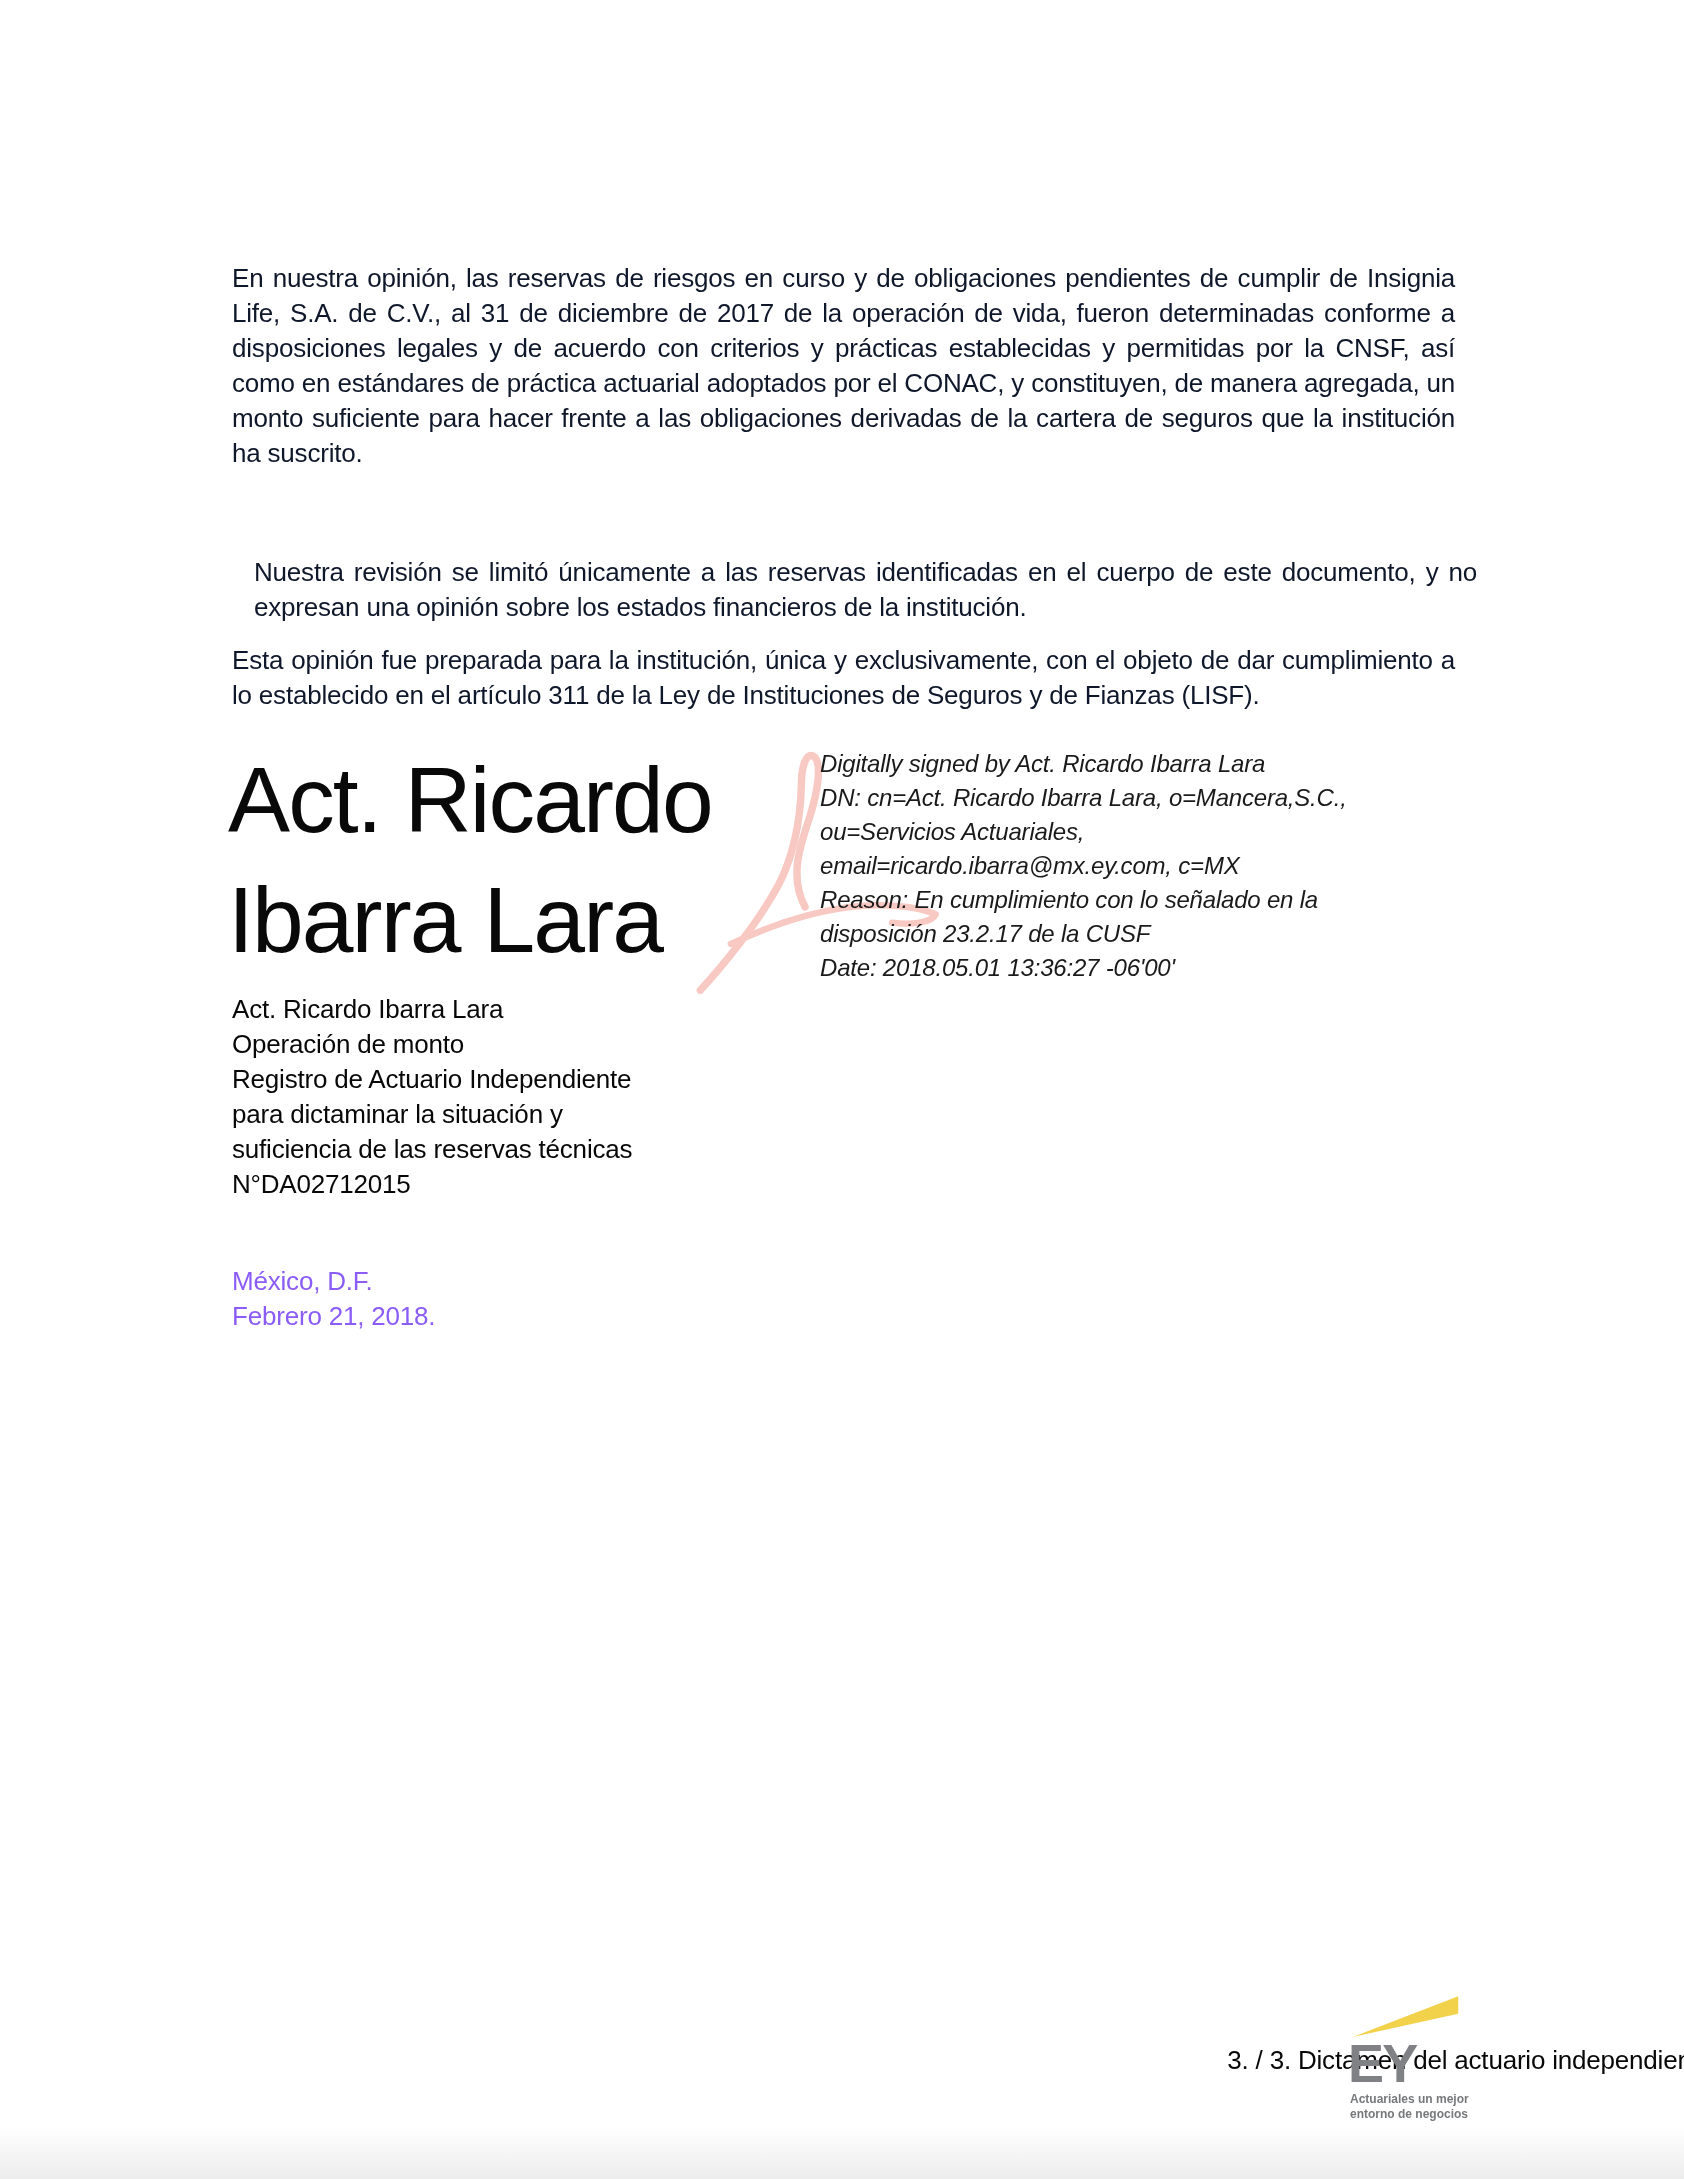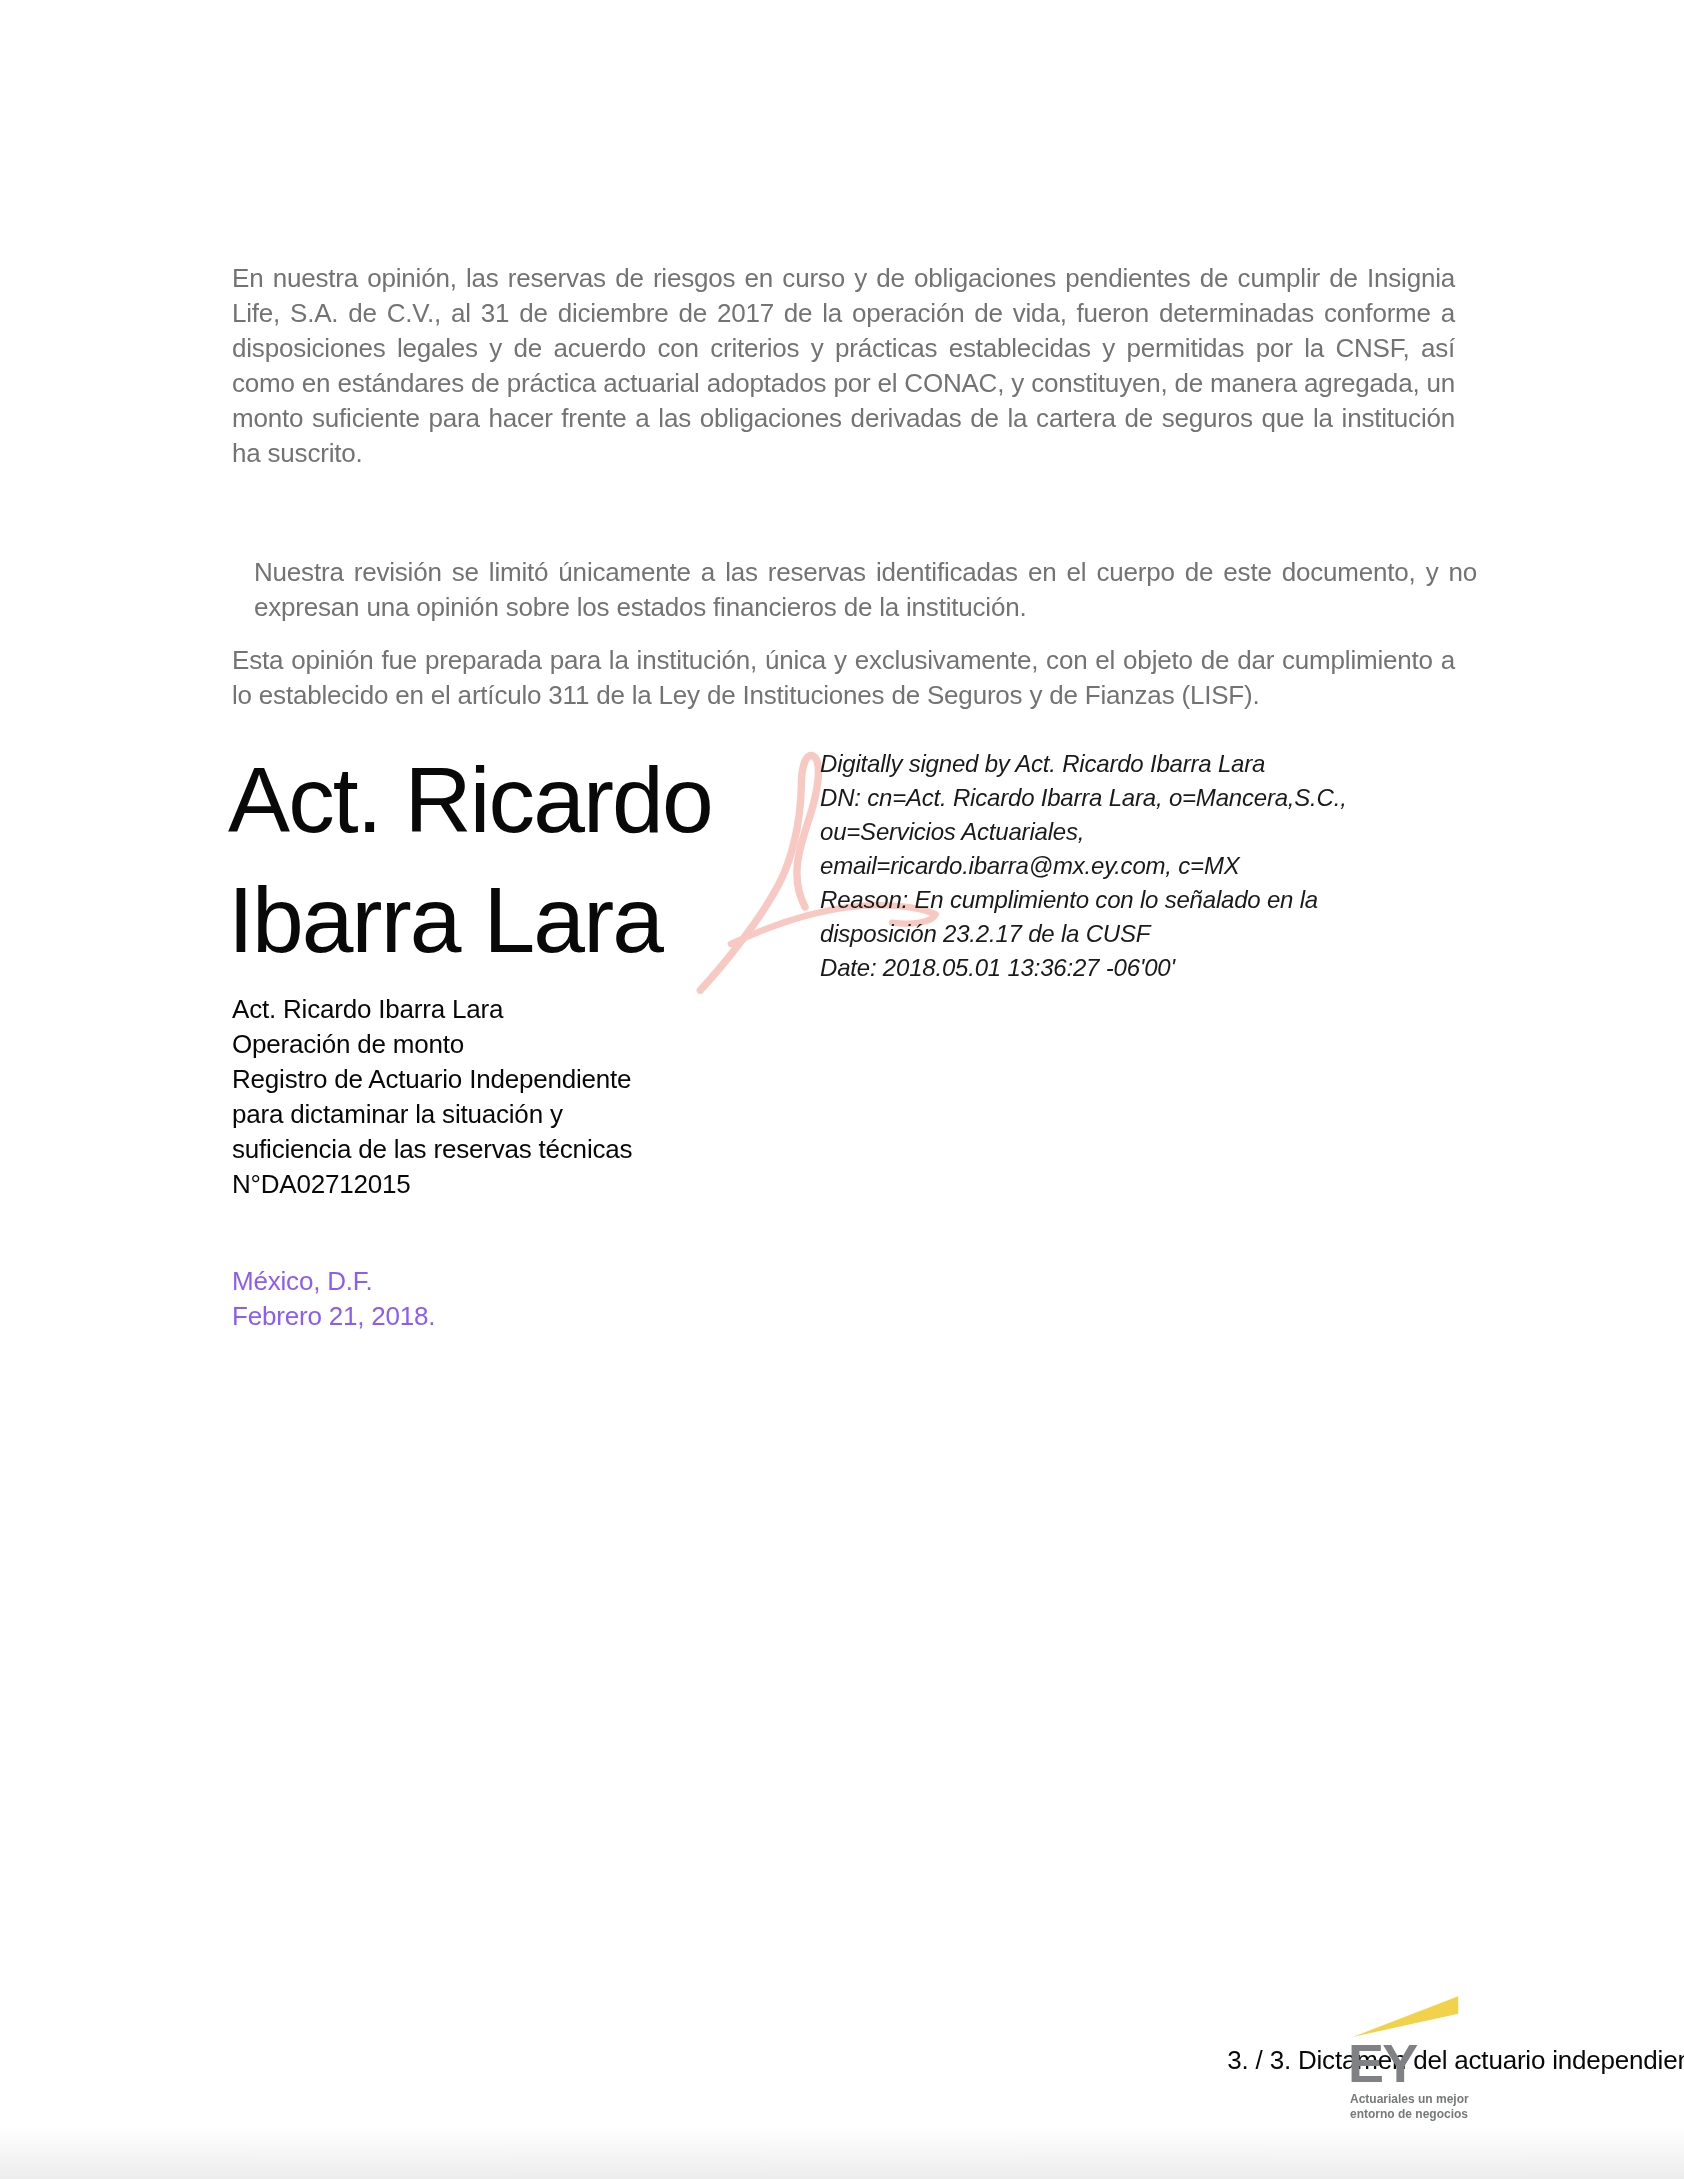--- a/index.html
+++ b/index.html
@@ -16,21 +16,21 @@
     font-family: "Liberation Sans", "DejaVu Sans", sans-serif;
     color: #000000;
   }
   .body-text {
     position: absolute;
     left: 232px;
     width: 1223px;
     font-size: 26px;
     line-height: 35px;
     text-align: justify;
-    color: #737373;
+    color: #0f172a;
     letter-spacing: -0.2px;
   }
   .para-1 { top: 261px; }
   .para-2 { top: 555px; margin-left: 22px; }
   .para-3 { top: 643px; }
 
   .sig-field {
     position: absolute;
     left: 228px;
     top: 733px;

